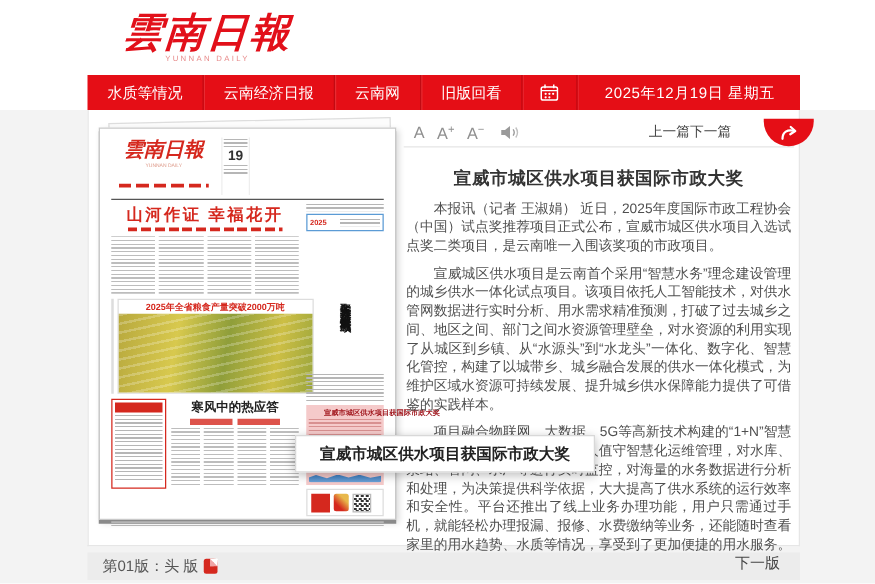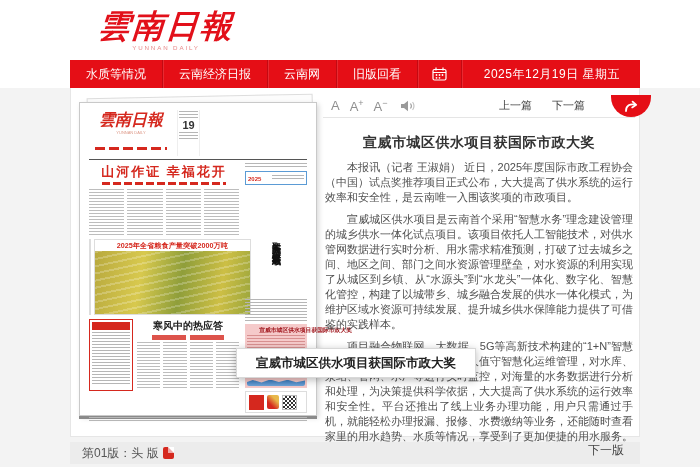--- a/index.html
+++ b/index.html
@@ -93,21 +93,21 @@
   .promo .xlogo { width:12px; height:14px; background:linear-gradient(45deg,#d5281e 30%,#e8b84b 70%); border-radius:2px;}
   .promo .qr { width:15px; height:15px; background:repeating-conic-gradient(#333 0 25%, #fff 0 50%); background-size:4px 4px; border:1px solid #bbb;}
   .np-footline { height:4px; margin-top:4px;}
 
   
   .article { position:absolute; left:252px; top:6px; width:312px;}
   .a-toolbar { height:24px; display:flex; align-items:center; border-bottom:1px solid #e5e5e5; padding-left:8px;}
   .fbtn { color:#8f8f8f; font-size:13px; margin-right:10px; cursor:pointer; line-height:20px;}
   .fbtn sup { font-size:9px;}
   .speaker { margin-left:2px; cursor:pointer; display:flex; align-items:center;}
-  .pn { margin-left:auto; font-size:11px; color:#444; display:flex; gap:20px; padding-right:50px;}
+  .pn { margin-left:auto; font-size:11px; color:#444; display:flex; gap:0; padding-right:50px;}
   .pn span { cursor:pointer;}
   .back-btn { position:absolute; left:540px; top:7px; width:40px; height:22px; background:#e50e16;
     border-radius:0 0 20px 20px; display:flex; align-items:center; justify-content:center; cursor:pointer; z-index:4;}
   .a-title { margin-top:16px; text-align:center; font-size:14px; font-weight:bold; color:#333; letter-spacing:.5px;}
   .a-body { margin-top:8px; padding:0 2px;}
   .a-body p { font-size:11px; line-height:15px; color:#4f4f4f; text-indent:2em; text-align:justify; margin-bottom:7px;}
 
   
   .tooltip { position:absolute; left:236px; top:348px; width:240px; height:30px; background:#fff;
     border:1px solid #d8d8d8; box-shadow:0 2px 8px rgba(0,0,0,.28); z-index:6;
@@ -245,21 +245,21 @@
             <path d="M12.6 2 q2.8 4 0 8" stroke="#c0c0c0" stroke-width="1.1" fill="none"></path>
           </svg>
         </span>
         <span class="pn">
           <span>上一篇</span>
           <span>下一篇</span>
         </span>
       </div>
       <div class="a-title">宣威市城区供水项目获国际市政大奖</div>
       <div class="a-body">
-        <p>本报讯（记者 王淑娟） 近日，2025年度国际市政工程协会（中国）试点奖推荐项目正式公布，大大提高了供水系统的运行效率和安全性，是云南唯一入围该奖项的市政项目。</p>
+        <p>本报讯（记者 王淑娟） 近日，2025年度国际市政工程协会（中国）试点奖推荐项目正式公布，宣威市城区供水项目入选试点奖二类项目，是云南唯一入围该奖项的市政项目。</p>
         <p>宣威城区供水项目是云南首个采用“智慧水务”理念建设管理的城乡供水一体化试点项目。该项目依托人工智能技术，对供水管网数据进行实时分析、用水需求精准预测，打破了过去城乡之间、地区之间、部门之间水资源管理壁垒，对水资源的利用实现了从城区到乡镇、从“水源头”到“水龙头”一体化、数字化、智慧化管控，构建了以城带乡、城乡融合发展的供水一体化模式，为维护区域水资源可持续发展、提升城乡供水保障能力提供了可借鉴的实践样本。</p>
         <p>项目融合物联网、大数据、5G等高新技术构建的“1+N”智慧水务系统管理平台，实现了无人值守智慧化运维管理，对水库、泵站、管网、水厂等进行实时监控，对海量的水务数据进行分析和处理，为决策提供科学依据，大大提高了供水系统的运行效率和安全性。平台还推出了线上业务办理功能，用户只需通过手机，就能轻松办理报漏、报修、水费缴纳等业务，还能随时查看家里的用水趋势、水质等情况，享受到了更加便捷的用水服务。</p>
       </div>
     </div>
 
     <div class="back-btn">
       <svg width="18" height="13" viewBox="0 0 18 13">
         <path d="M4 11 C4 5.5 8 3.5 13 4.6" stroke="#fff" stroke-width="1.8" fill="none" stroke-linecap="round"></path>
         <path d="M10.6 1.6 L14.2 4.8 L10.2 7.4" stroke="#fff" stroke-width="1.8" fill="none" stroke-linecap="round" stroke-linejoin="round"></path>
       </svg>

